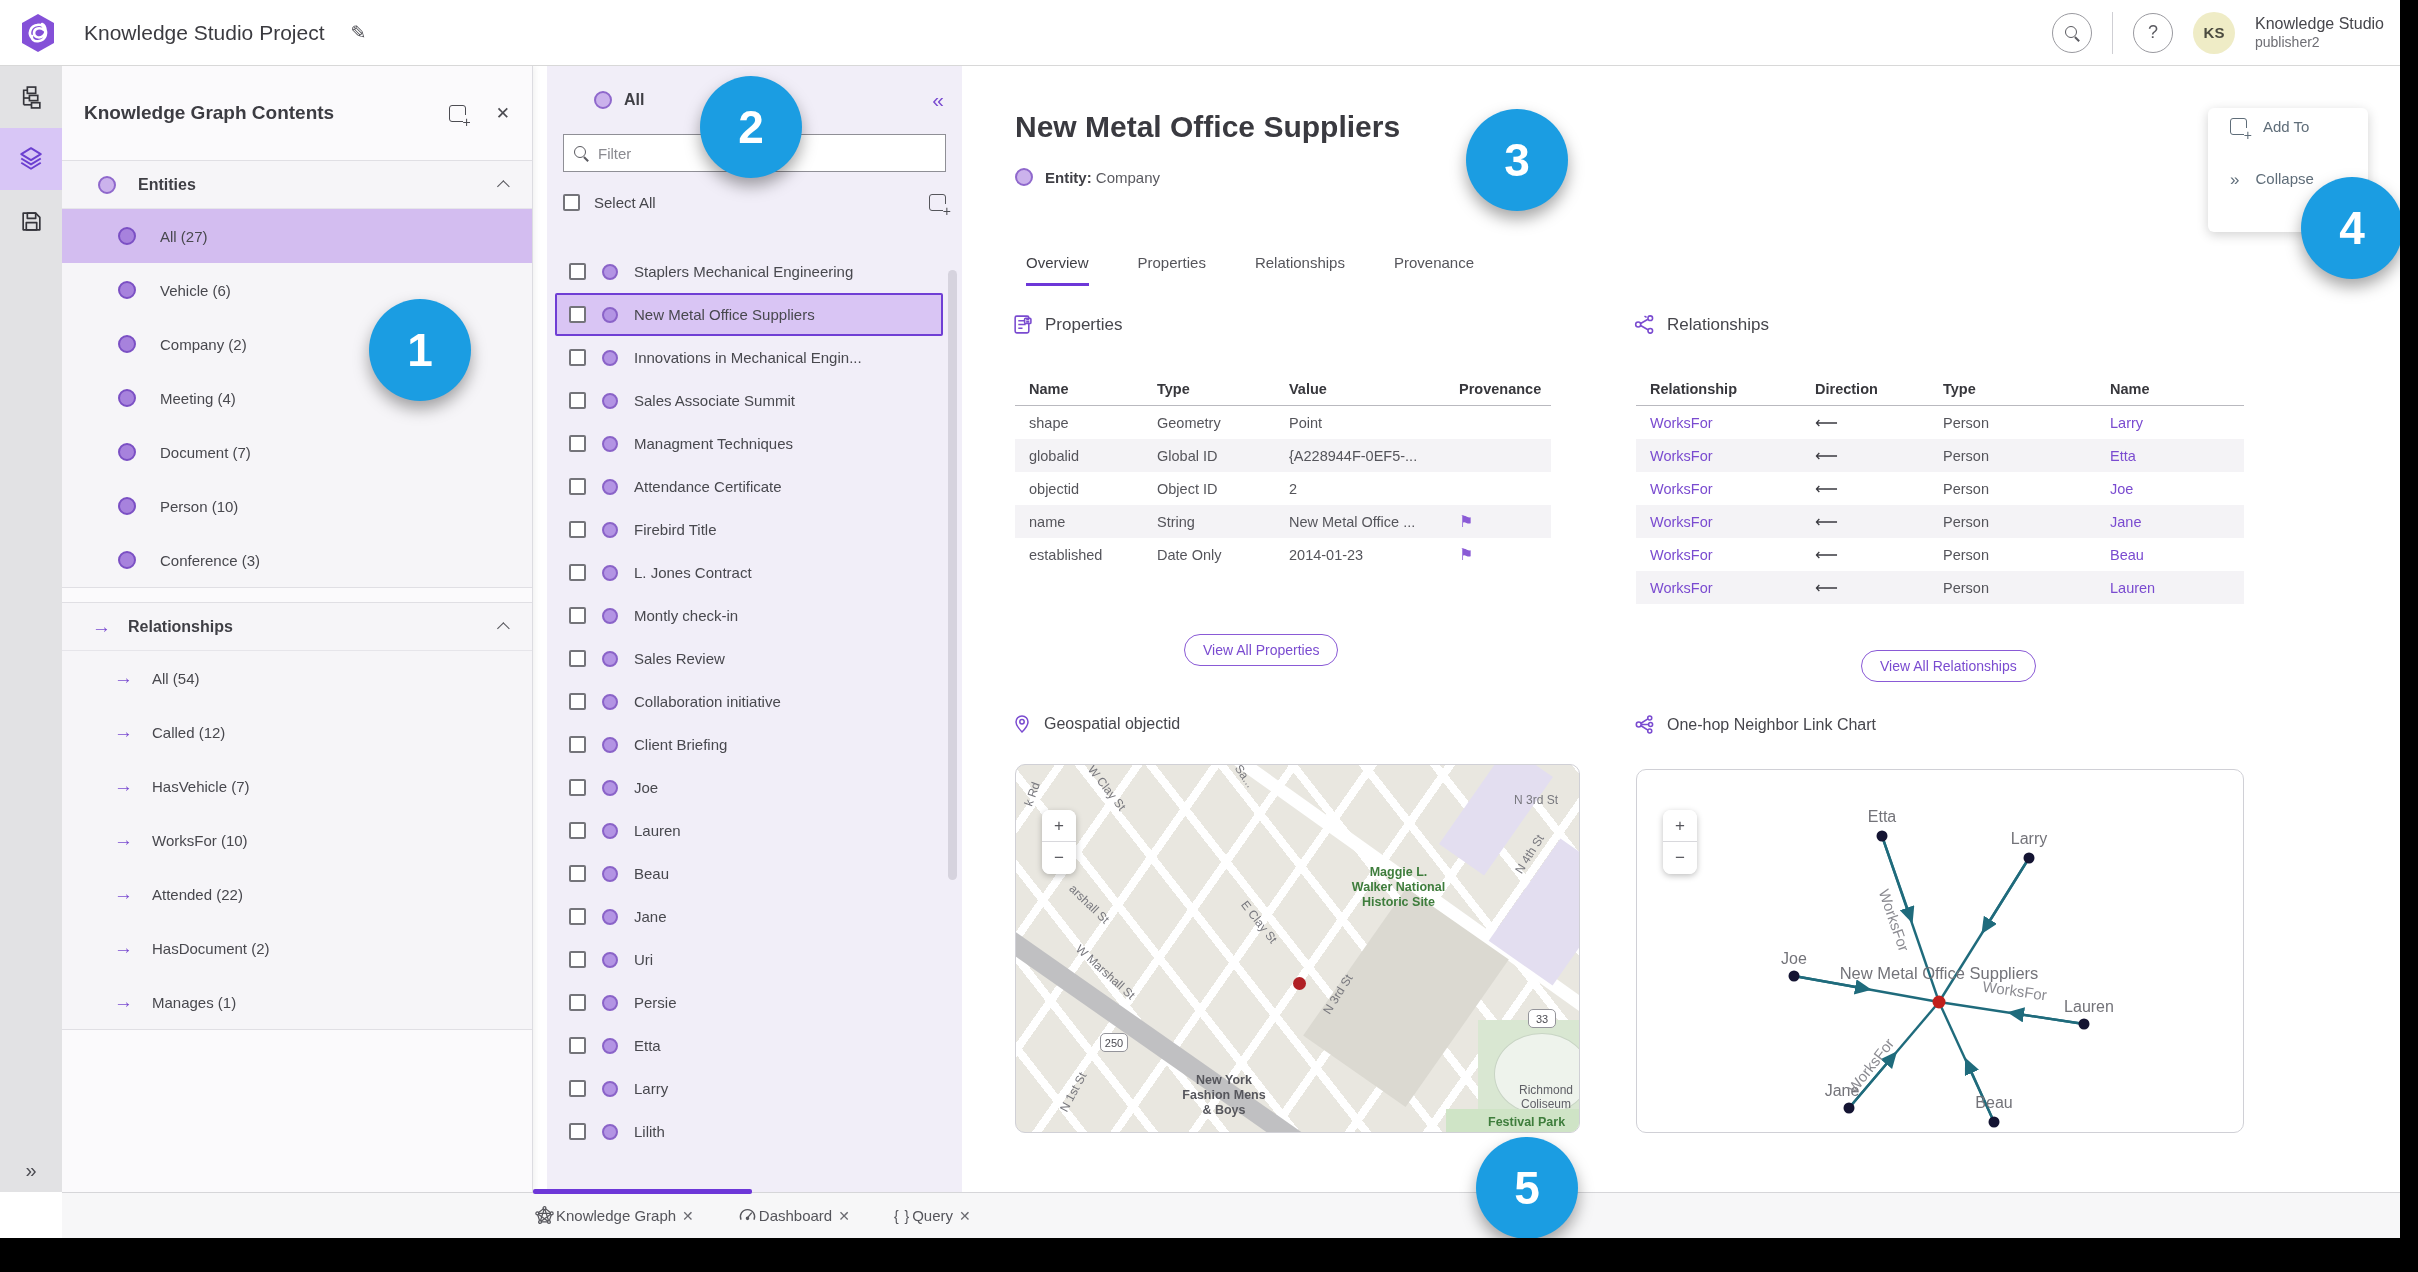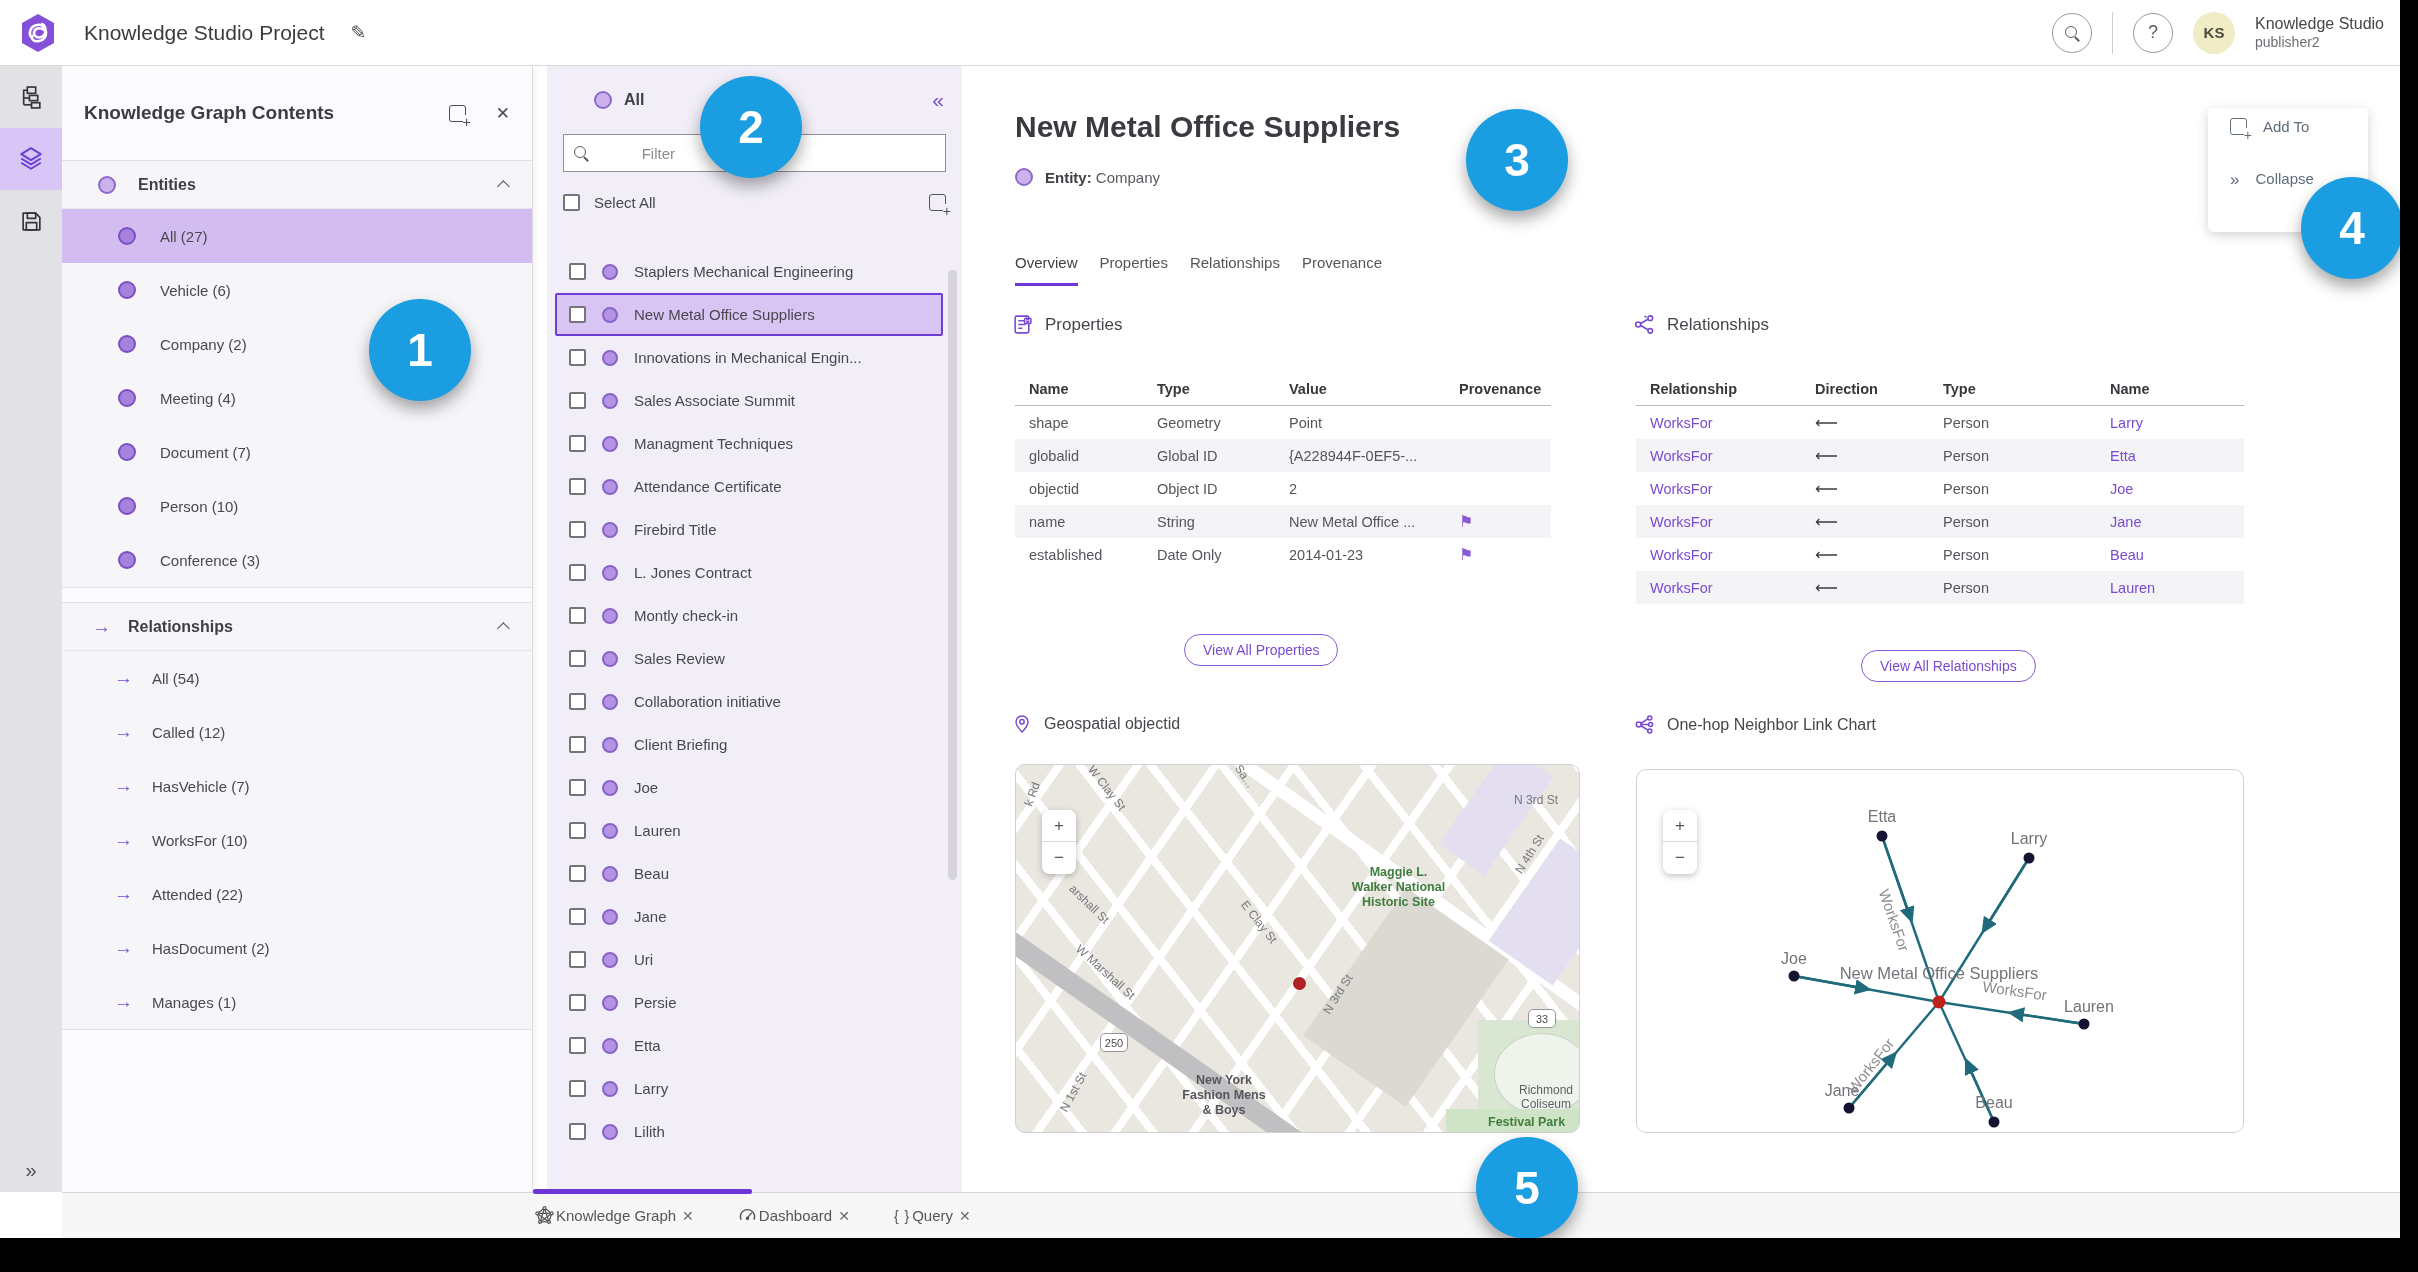--- a/index.html
+++ b/index.html
@@ -49,40 +49,40 @@
   .ring.dark { background:#a782dd; border-color:#7b50c4; }
   .ring.small { width:16px; height:16px; background:#b394e4; border-color:#8a63c8; }
   .rel-arrow { font-size:19px; color:#7a4bd0; width:18px; text-align:center; flex:0 0 auto; }
   .sec-gap { height:14px; }
 
   
   .lpanel { position:absolute; left:547px; top:66px; width:415px; height:1126px; background:#f1eef8; z-index:2; }
   .lpanel-head { height:58px; display:flex; align-items:center; padding:10px 18px 0 18px;margin-left:29px; }
   .lpanel-title { font-size:16px; font-weight:600; color:#3f3f45; margin-left:12px; }
   .collapse-ic { margin-left:auto; font-size:21px; color:#7a4bd0; }
-  .filterbox { margin:10px 16px 0 16px; height:38px; background:#fff; border:1.5px solid #8f8f96; display:flex; align-items:center; padding:0 10px;gap:44px; }
+  .filterbox { margin:10px 16px 0 16px; height:38px; background:#fff; border:1.5px solid #8f8f96; display:flex; align-items:center; padding:0 10px; }
   .filterbox input { border:none; outline:none; font-size:15px; color:#46464c; margin-left:10px; width:300px; background:transparent; font-family:inherit; }
   .filterbox input::placeholder { color:#8a8a90; }
   .selall { margin:22px 16px 0 16px; display:flex; align-items:center; }
   .selall-label { font-size:15px; color:#46464c; margin-left:14px; }
   .selall .addsq { margin-left:auto; border-color:#55555b; }
   .cb { width:17px; height:17px; border:2px solid #74747a; background:#fff; border-radius:2px; flex:0 0 auto; }
   .litems { position:absolute; left:8px; top:184px; width:388px; }
   .litem { height:43px; display:flex; align-items:center; padding-left:12px; border:2px solid transparent; }
   .litem .row-label { margin-left:16px; white-space:nowrap; }
   .litem .ring.small { margin-left:16px; }
   .litem.sel { background:#d9c5f4; border-color:#6f3ed4; border-radius:2px; }
   .lscroll { position:absolute; right:5px; top:204px; width:9px; height:610px; border-radius:5px; background:#d6d3de; }
 
   
   .main { position:absolute; left:962px; top:66px; width:1438px; height:1126px; background:#fff; z-index:1; }
   .d-title { position:absolute; left:53px; top:44px; font-size:30px; font-weight:700; color:#3a3a40; }
   .d-entity { position:absolute; left:53px; top:102px; display:flex; align-items:center; gap:12px; font-size:15px; color:#5a5a60; }
   .d-entity b { color:#3f3f45; }
-  .d-tabs { position:absolute; left:53px; top:188px; display:flex; gap:22px; }
+  .d-tabs { position:absolute; left:64px; top:188px; display:flex; gap:49px; }
   .dtab { font-size:15px; color:#55555b; padding-bottom:12px; }
   .dtab.active { color:#3f3f45; border-bottom:3px solid #6d37d8; }
   .sec-title { position:absolute; display:flex; align-items:center; gap:12px; font-size:17px; color:#46464c; }
   .sec-title svg { flex:0 0 auto; }
 
   .tbl { position:absolute; font-size:14.5px; color:#55555b; }
   .tbl .thead { display:flex; font-weight:700; color:#37373c; border-bottom:1px solid #b9b9bf; height:34px; align-items:center; }
   .tbl .trow { display:flex; height:33px; align-items:center; }
   .tbl .trow.alt { background:#f4f3f6; }
   .tbl .c { padding-left:14px; overflow:hidden; white-space:nowrap; }

